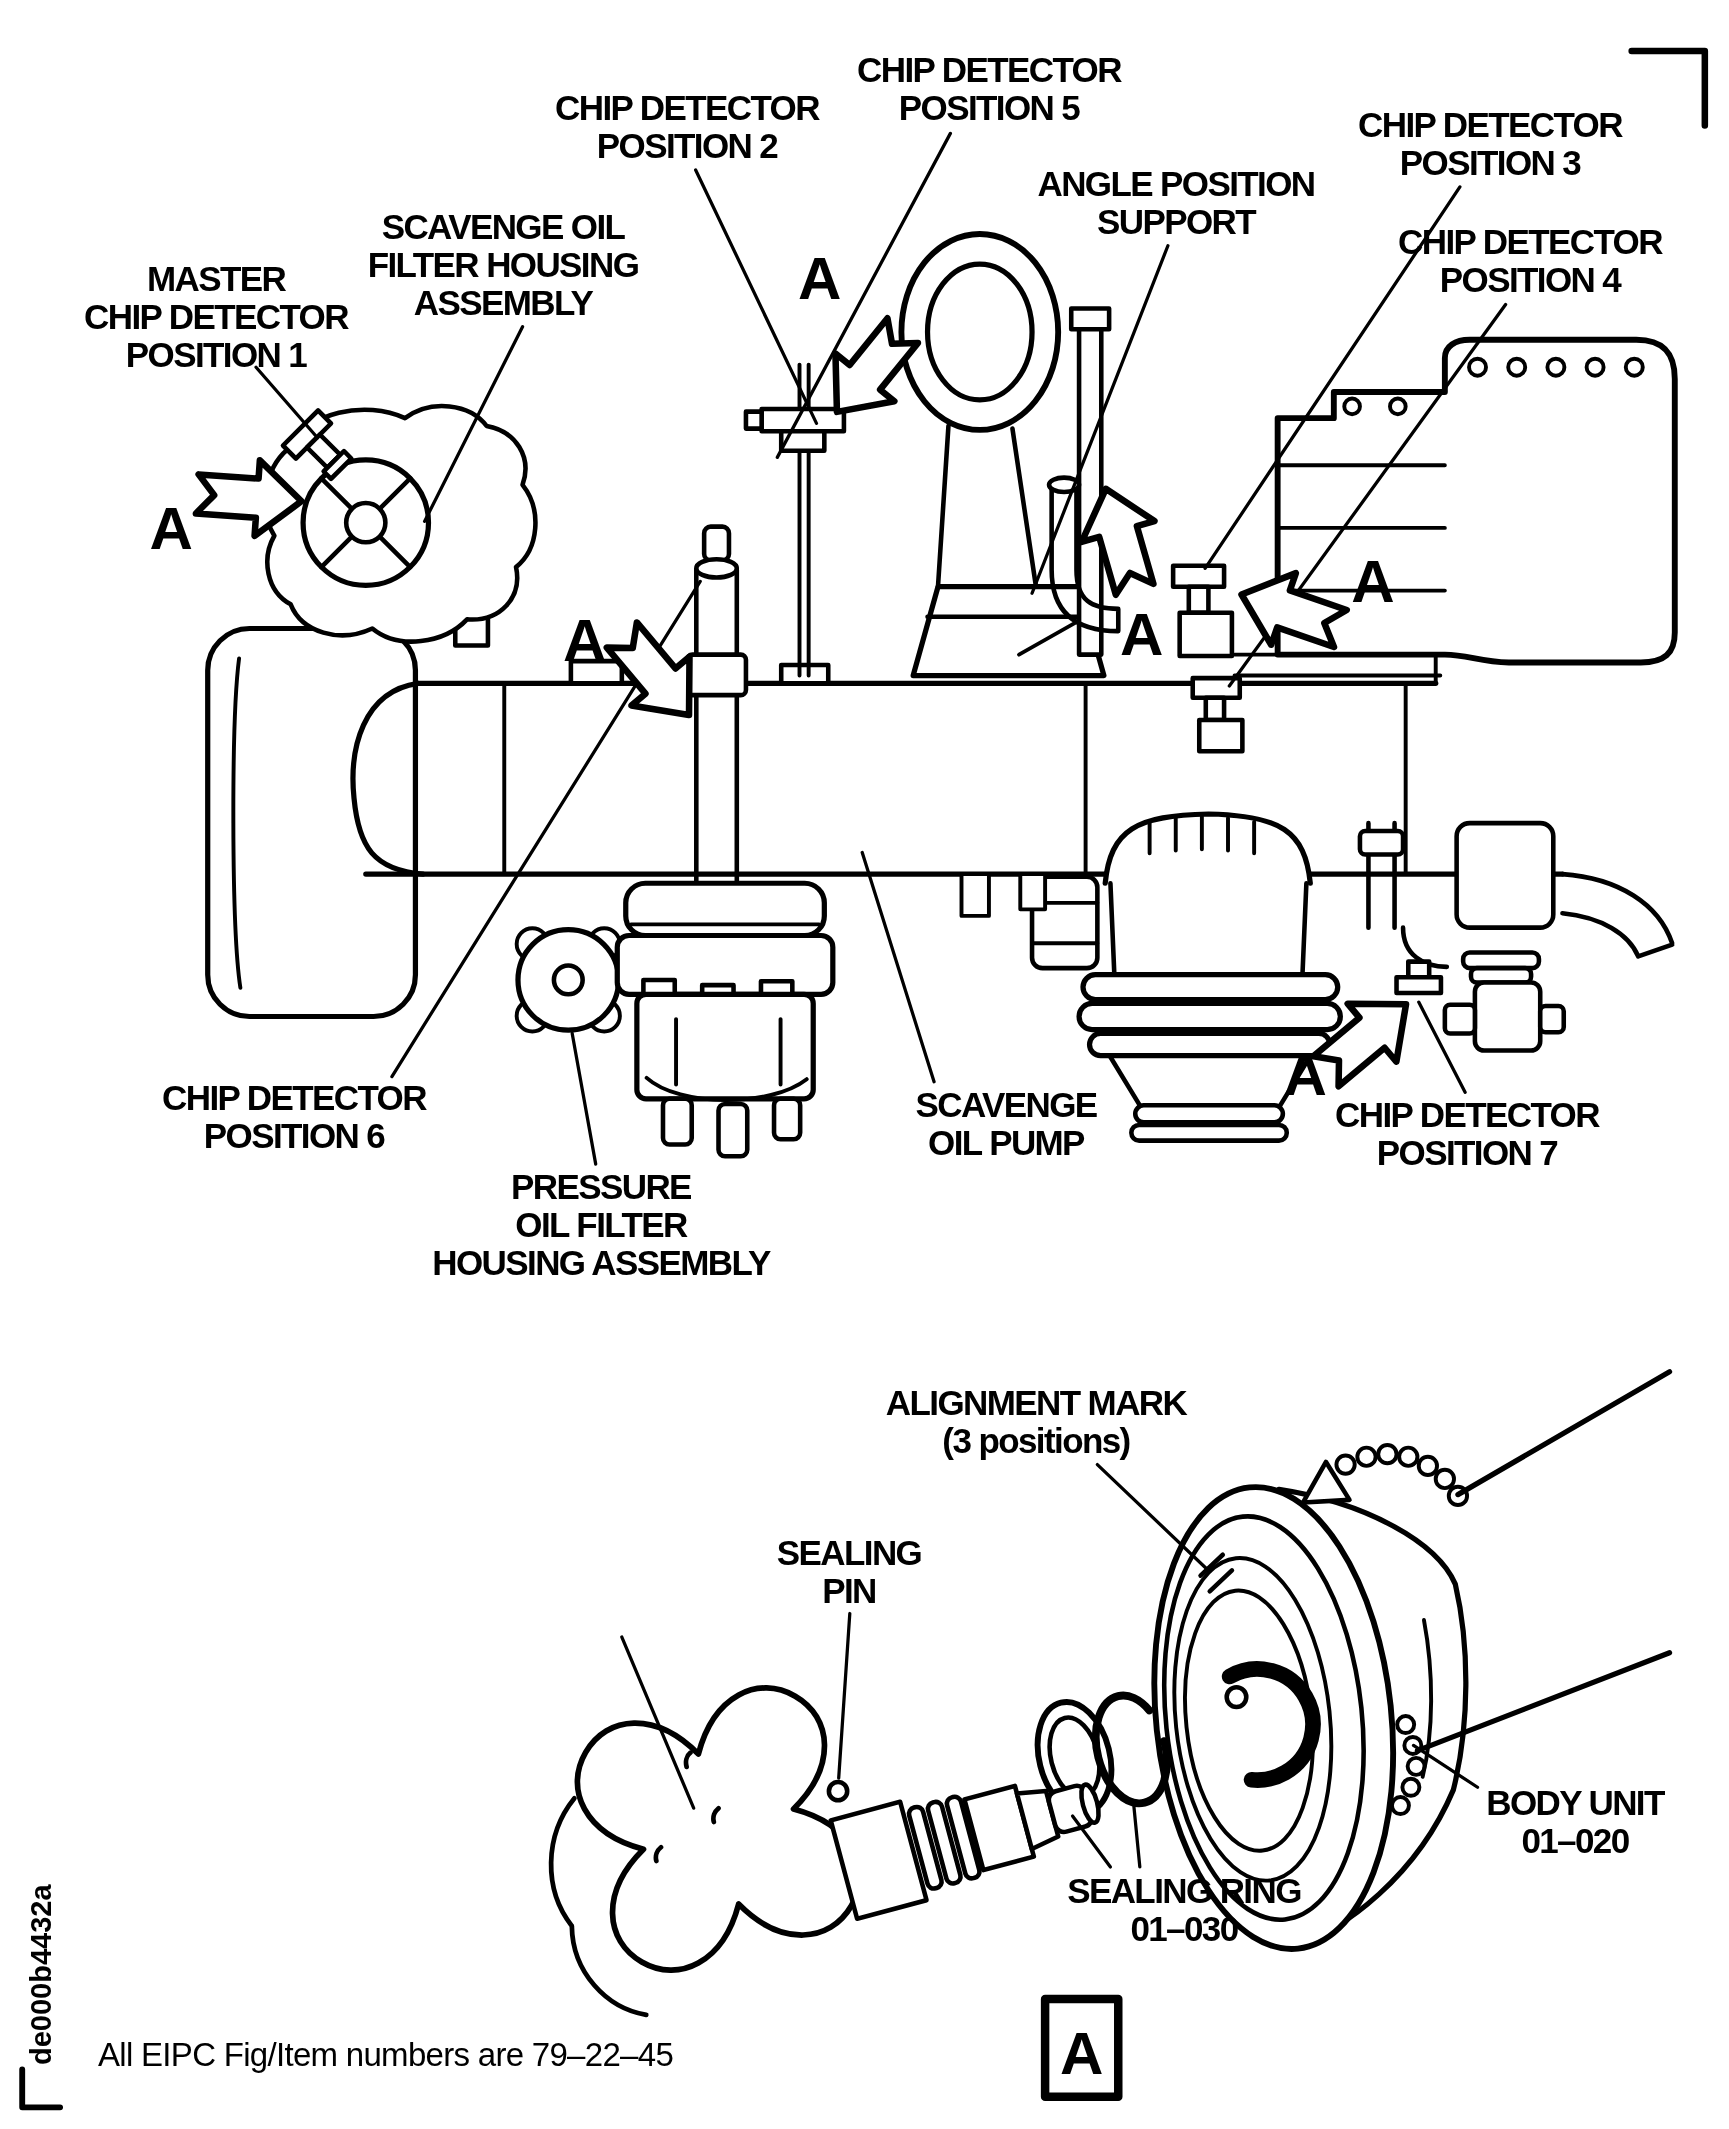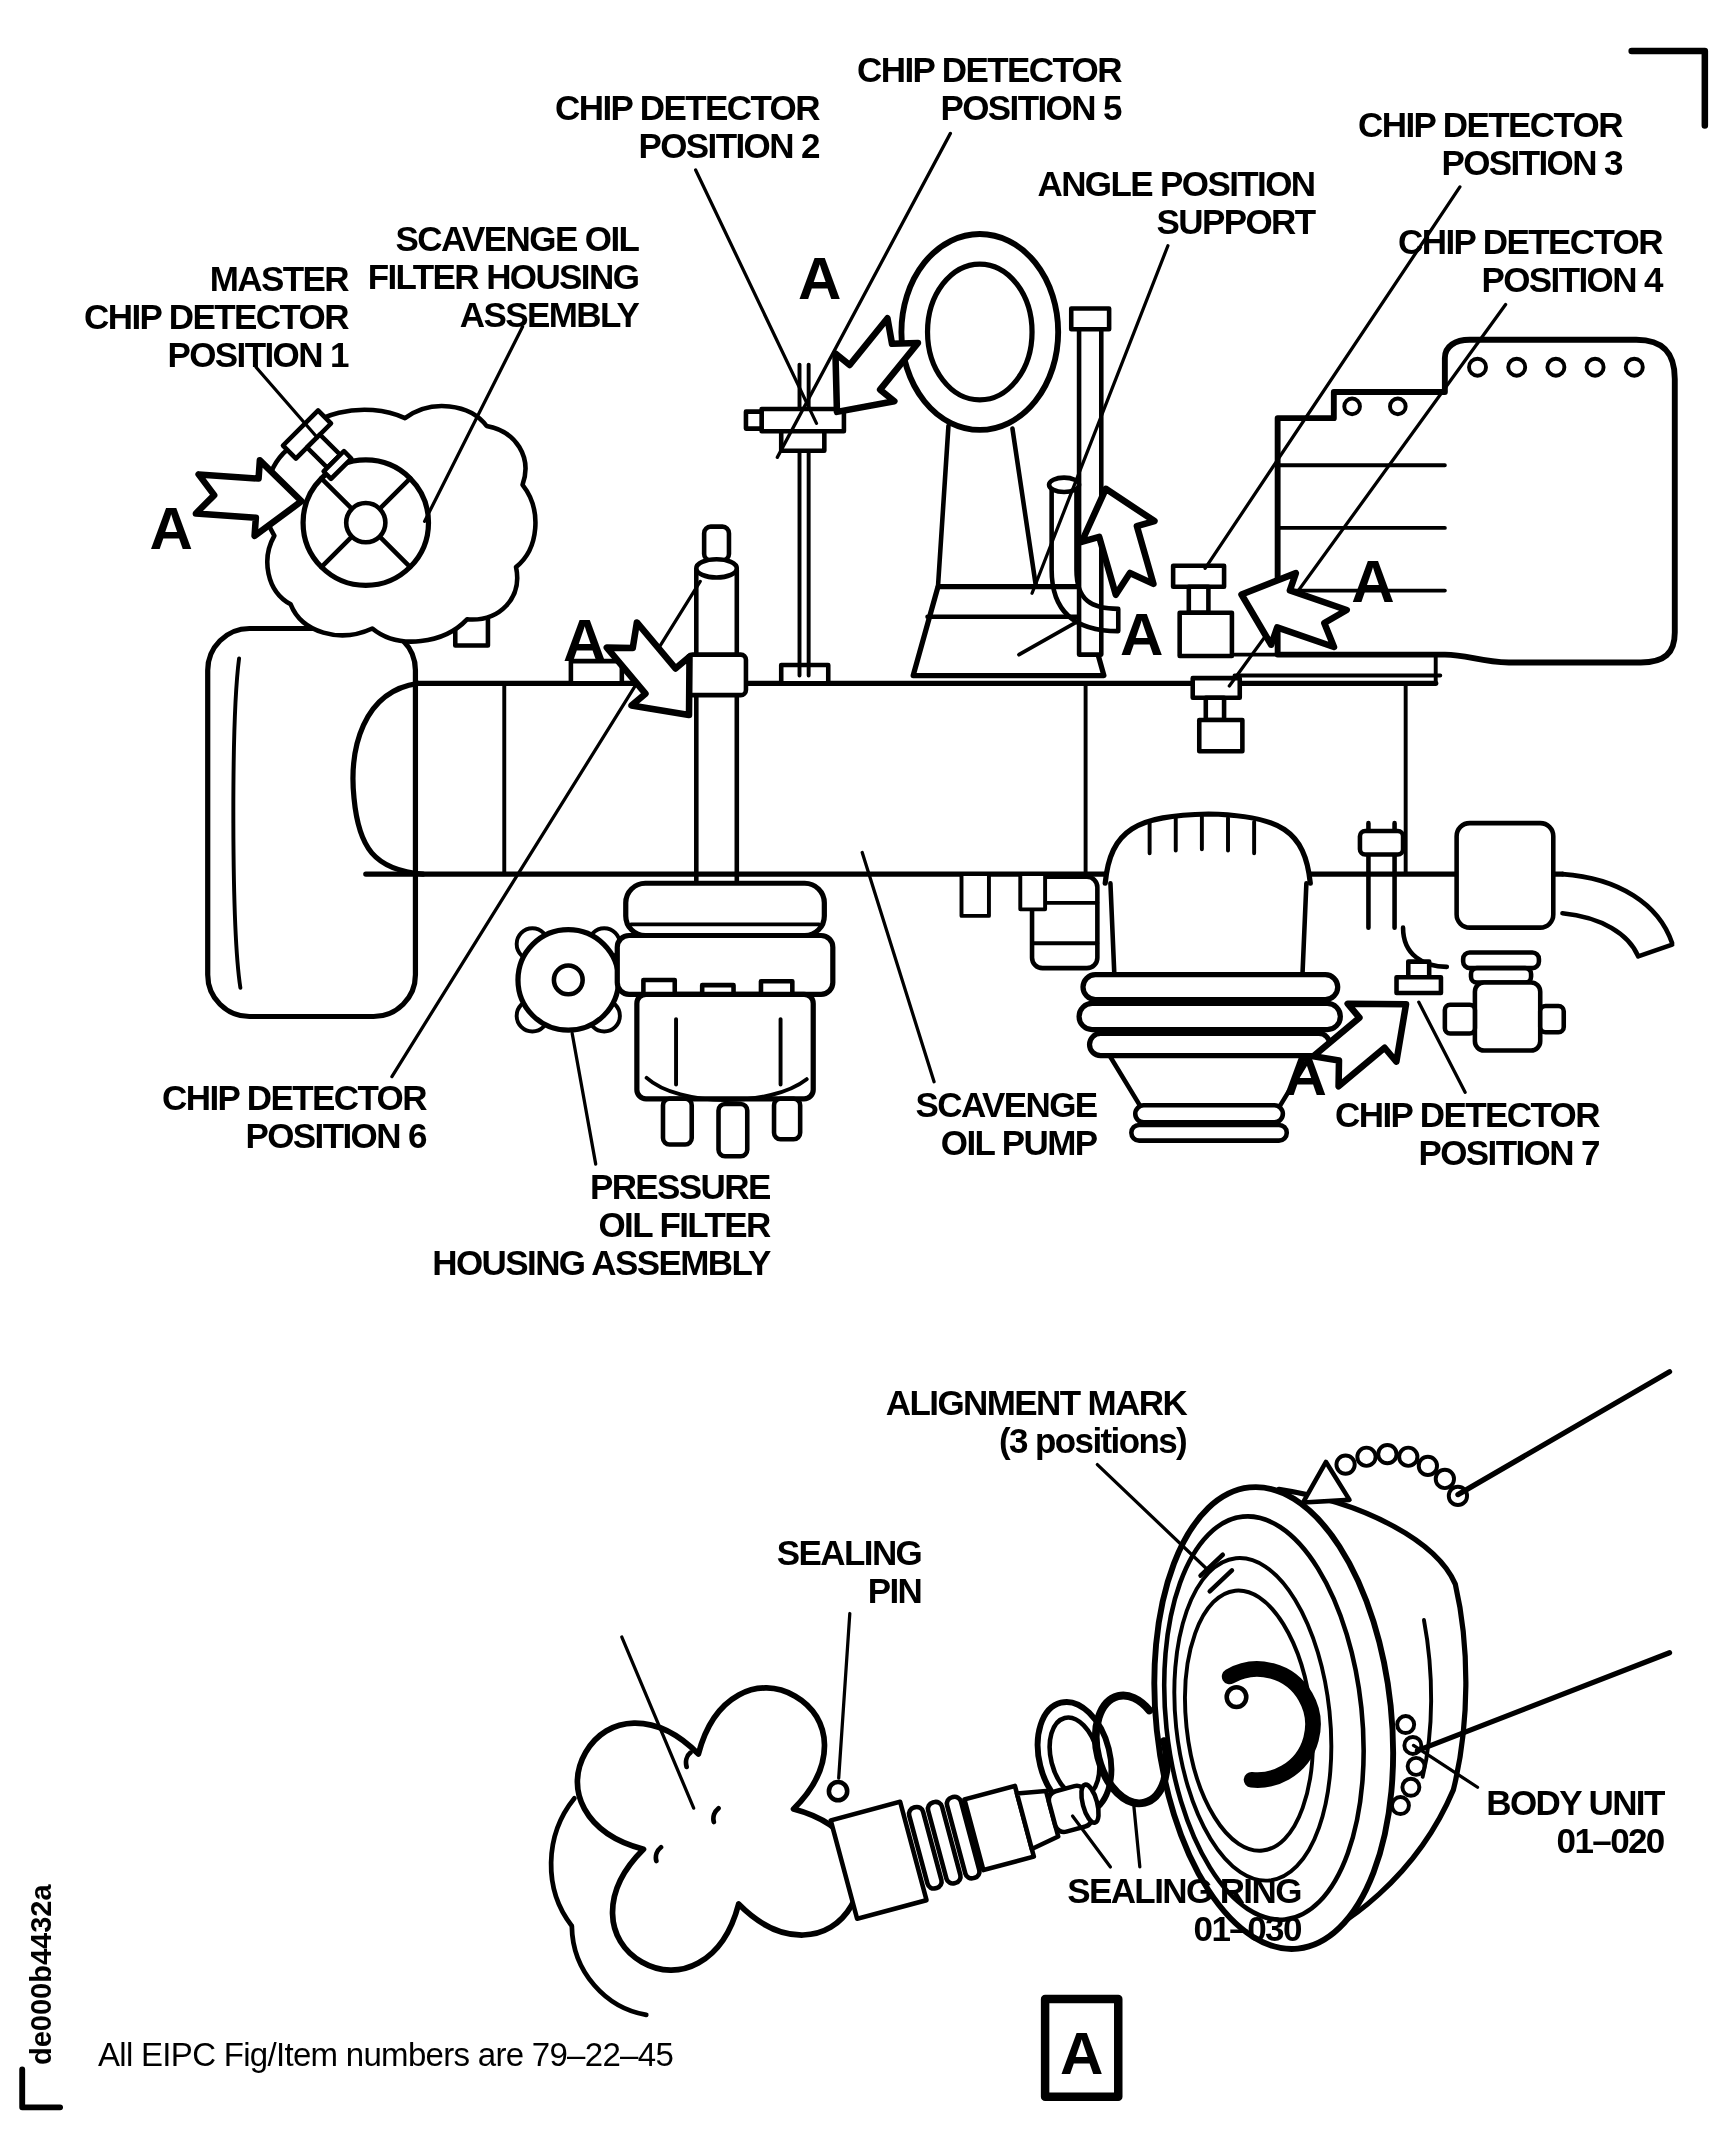--- a/index.html
+++ b/index.html
@@ -1,19 +1,19 @@
 <!DOCTYPE html>
 <html style="font-size:10.5px"><head>
 <meta charset="utf-8">
 <style>
   html,body{margin:0;padding:0;background:#fff;}
   .page{position:relative;width:1729px;height:2129px;background:#fff;overflow:hidden;
         font-family:"Liberation Sans",sans-serif;color:#000;}
   svg.art{position:absolute;left:0;top:0;}
-  .lbl{position:absolute;transform:translateX(-50%);text-align:right;
+  .lbl{position:absolute;transform:translateX(-50%);text-align:center;
        font:700 35px/38px "Liberation Sans",sans-serif;letter-spacing:-1.6px;white-space:nowrap;}
   .footer{position:absolute;font:400 33px/35px "Liberation Sans",sans-serif;letter-spacing:-0.7px;white-space:nowrap;}
   .docid{position:absolute;font:700 29px/29px "Liberation Sans",sans-serif;white-space:nowrap;
          transform:rotate(-90deg);transform-origin:0 0;}
 </style>
 </head>
 <body>
 
 <div class="page">
 
@@ -305,21 +305,21 @@
     <div>SUPPORT</div>
   </div>
   <div class="lbl" style="left:1490px;top:106px;">
     <div>CHIP DETECTOR</div>
     <div>POSITION 3</div>
   </div>
   <div class="lbl" style="left:1530px;top:223px;">
     <div>CHIP DETECTOR</div>
     <div>POSITION 4</div>
   </div>
-  <div class="lbl" style="left:503px;top:208px;margin-top:12px;">
+  <div class="lbl" style="left:503px;top:208px;">
     <div>SCAVENGE OIL</div>
     <div>FILTER HOUSING</div>
     <div>ASSEMBLY</div>
   </div>
   <div class="lbl" style="left:216px;top:248px;margin-top:12px;">
     <div>MASTER</div>
     <div>CHIP DETECTOR</div>
     <div>POSITION 1</div>
   </div>
   <div class="lbl" style="left:294px;top:1079px;">

